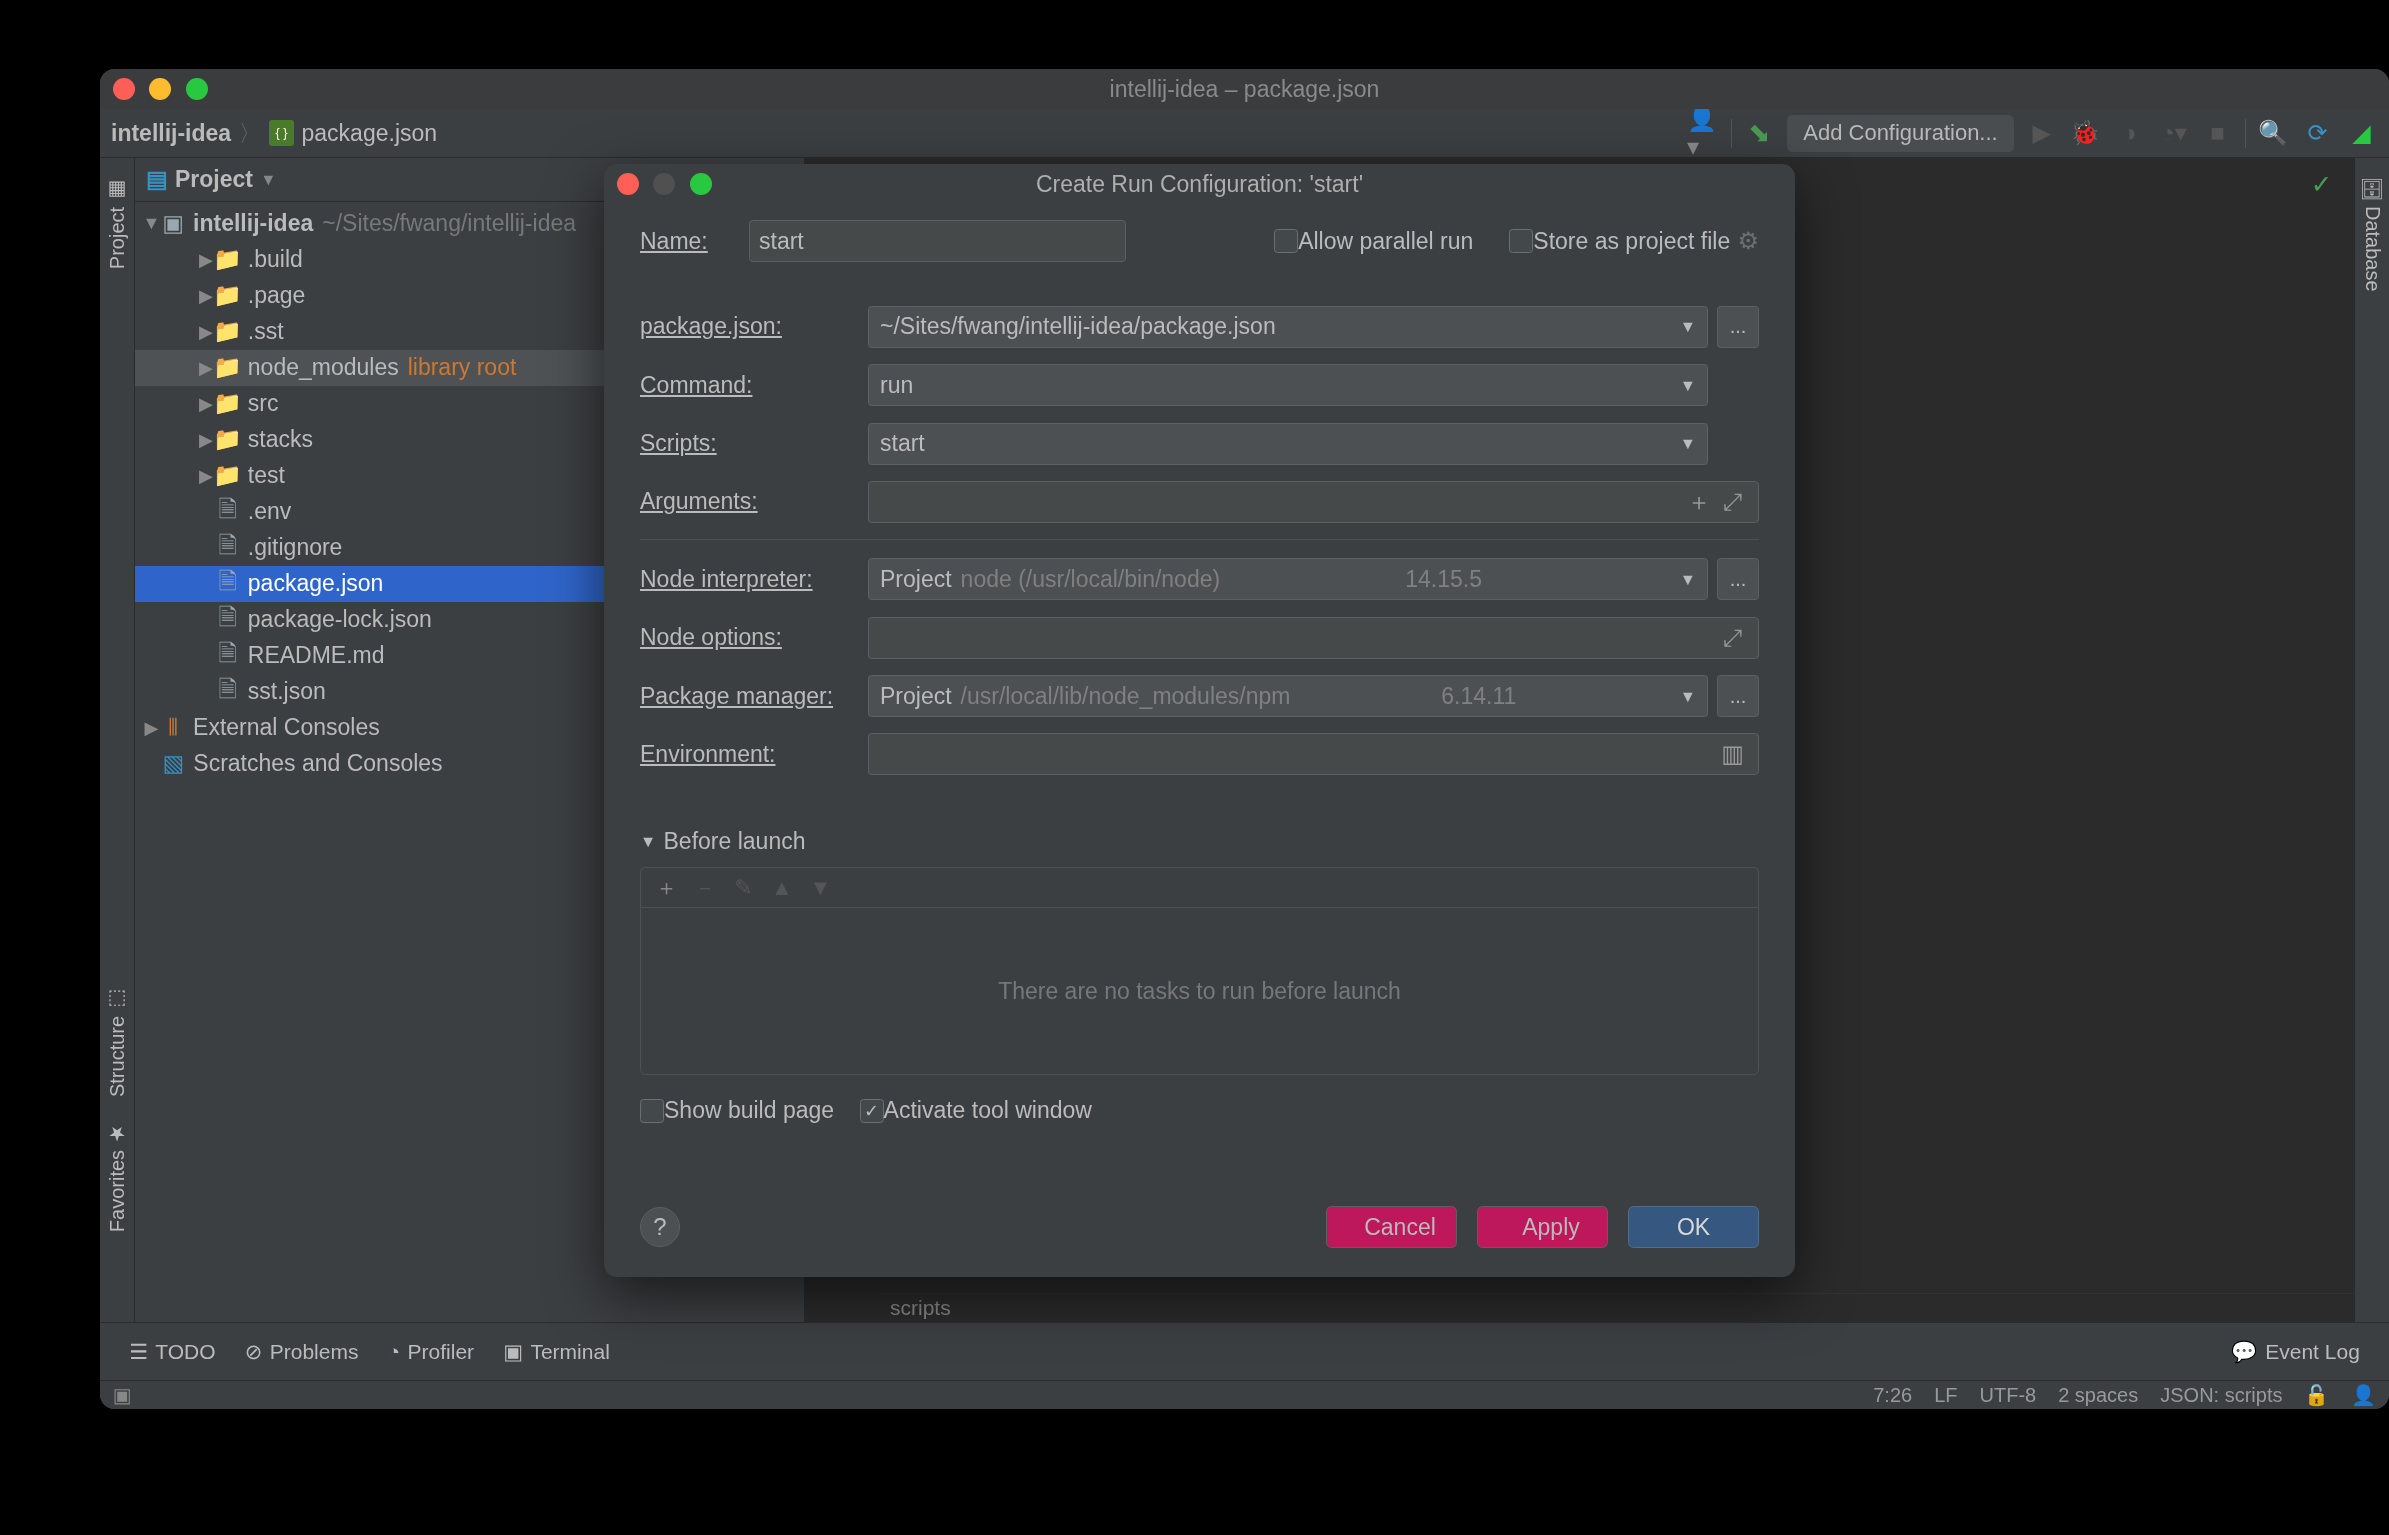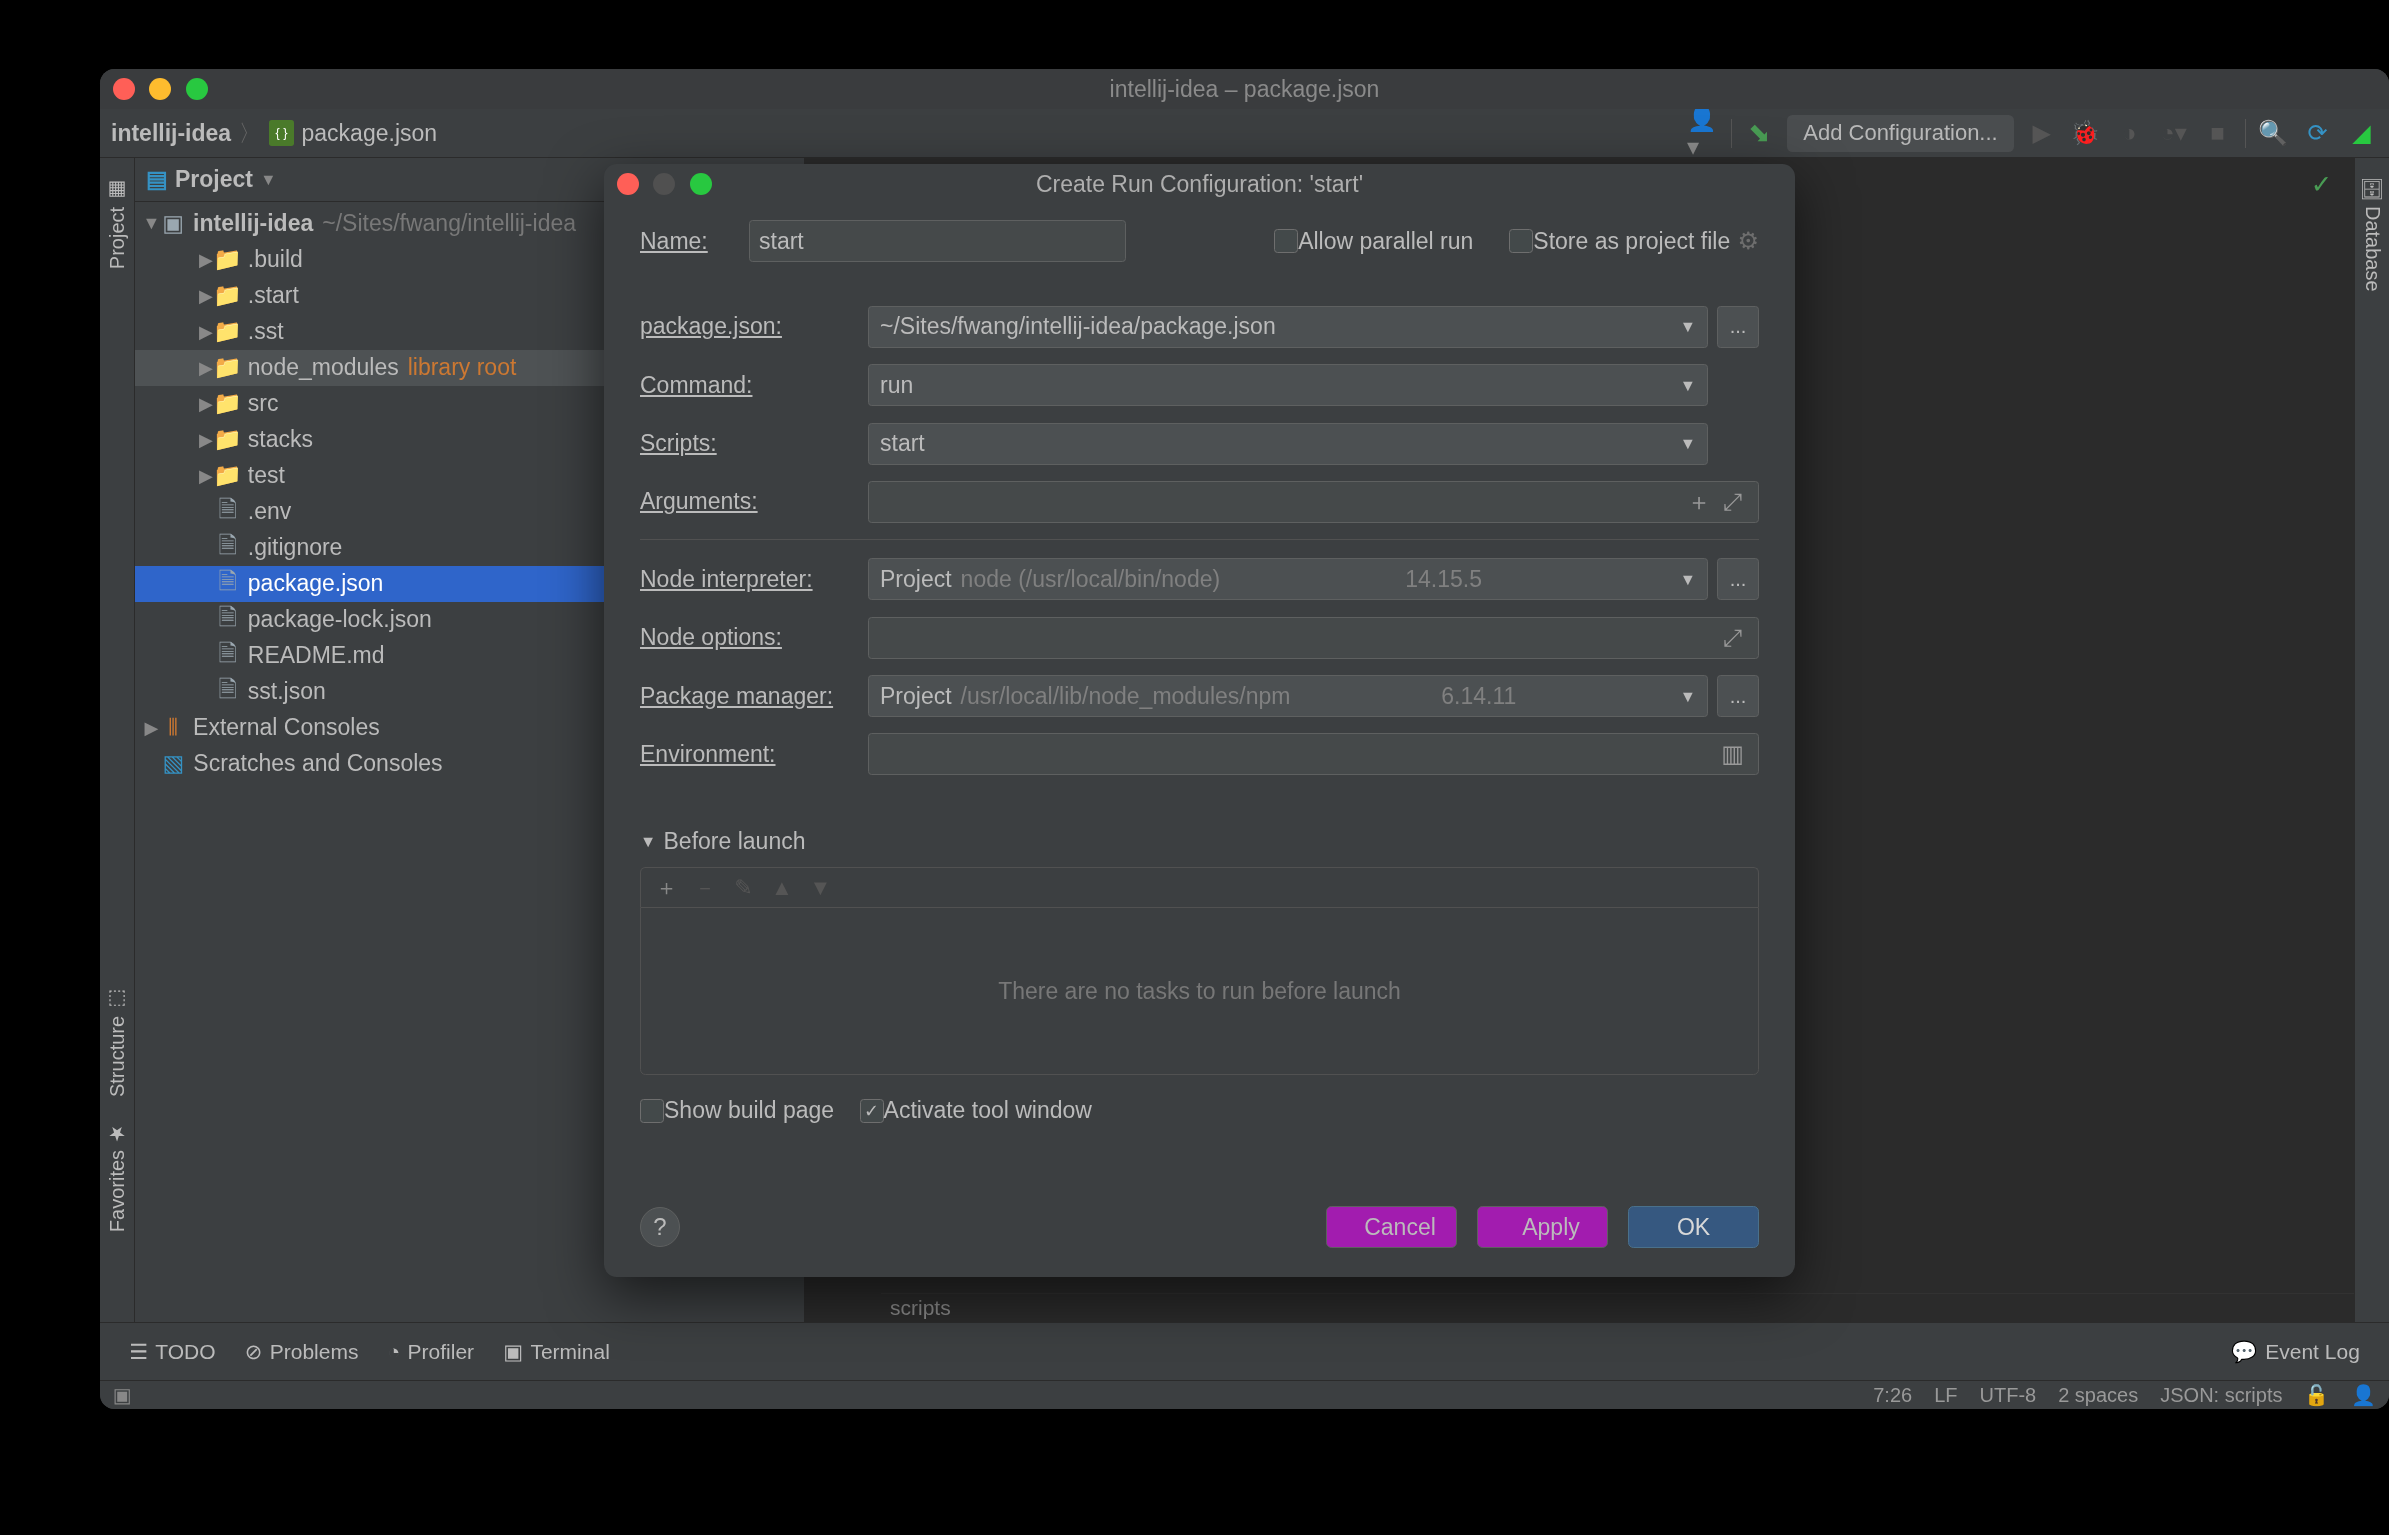--- a/index.html
+++ b/index.html
@@ -99,21 +99,21 @@
   .toolbar-small { height: 40px; border: 0.9px solid #515151; border-bottom: none; border-radius: 5.5px 5.5px 0 0; display: flex; align-items: center; gap: 5.5px; padding: 0 9px; background: #3c3f41;}
   .toolbar-btn { width: 33px; height: 33px; display: flex; align-items: center; justify-content: center; cursor: pointer; color: #888; font-size: 22px; }
   .toolbar-btn.disabled { color: #555; cursor: default; }
   .tasks-area { height: 168px; border: 0.9px solid #515151; border-radius: 0 0 5.5px 5.5px; display: flex; align-items: center; justify-content: center; color: #777; font-size: 23px; }
   
   .dialog-checks { display: flex; gap: 25.5px; margin-top: 22px; }
   
   .dialog-footer { height: 82px; display: flex; align-items: center; padding: 0 36px 18px 36px; gap: 20px; }
   .help-btn { width: 40px; height: 40px; border-radius: 50%; background: #4c5052; display: flex; align-items: center; justify-content: center; cursor: pointer; color: #bbb; font-size: 24px; border: 0.9px solid #5e6060; }
   .dlg-btn { width: 131px; height: 42px; border-radius: 5.5px; display: flex; align-items: center; justify-content: center; cursor: pointer; font-size: 23px; }
-  .dlg-btn.default { background: #a21caf; border: 0.9px solid #5e6060; color: #bbb; padding-left: 17px; }
+  .dlg-btn.default { background: #be185d; border: 0.9px solid #5e6060; color: #bbb; padding-left: 17px; }
   .dlg-btn.primary { background: #365880; border: 0.9px solid #4a708b; color: #d8d8d8; }
 </style>
 </head>
 <body>
 
 <div class="window">
   <div class="titlebar">
     <div class="traffic-lights">
       <div class="traffic-light tl-close"></div>
       <div class="traffic-light tl-min"></div>
@@ -184,21 +184,21 @@
         </div>
         <div id="tree-items">
             <div class="tree-row" style="padding-left: 62px;">
               <span class="tree-arrow">▶</span>
               <span class="tree-icon folder-icon">📁</span>
               <span class="tree-label">.build</span>
             </div>
             <div class="tree-row" style="padding-left: 62px;">
               <span class="tree-arrow">▶</span>
               <span class="tree-icon folder-icon">📁</span>
-              <span class="tree-label">.start</span>
+              <span class="tree-label">.page</span>
             </div>
             <div class="tree-row" style="padding-left: 62px;">
               <span class="tree-arrow">▶</span>
               <span class="tree-icon folder-icon">📁</span>
               <span class="tree-label">.sst</span>
             </div>
             <div class="tree-row highlighted" style="padding-left: 62px;">
               <span class="tree-arrow">▶</span>
               <span class="tree-icon folder-icon">📁</span>
               <span class="tree-label">node_modules</span>

